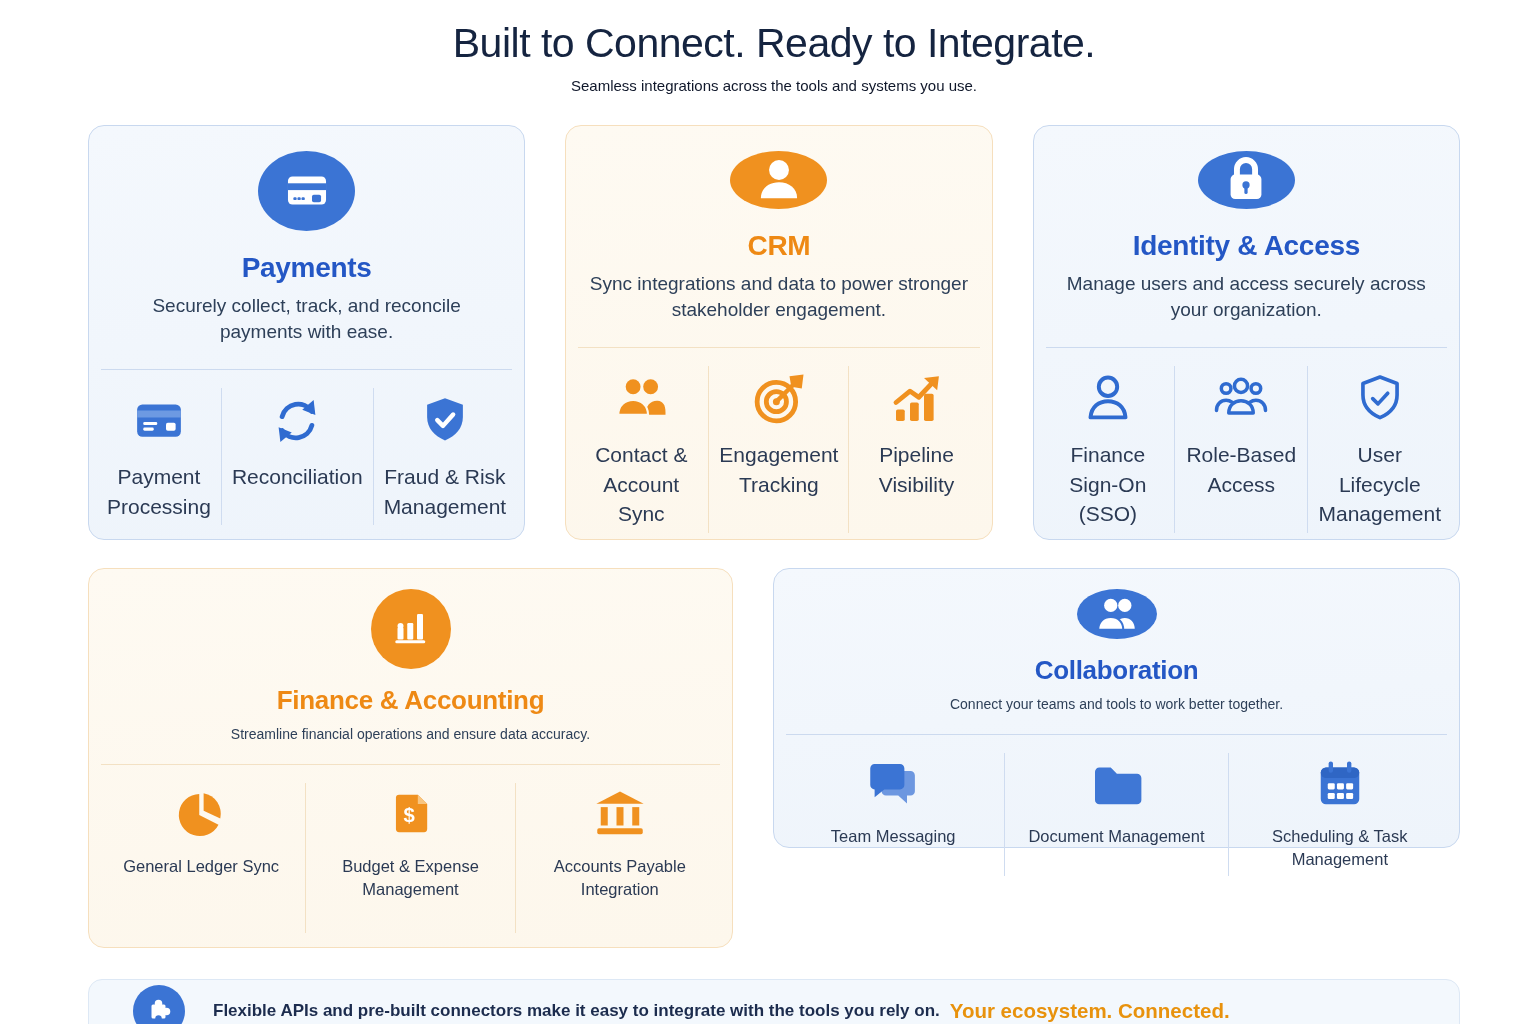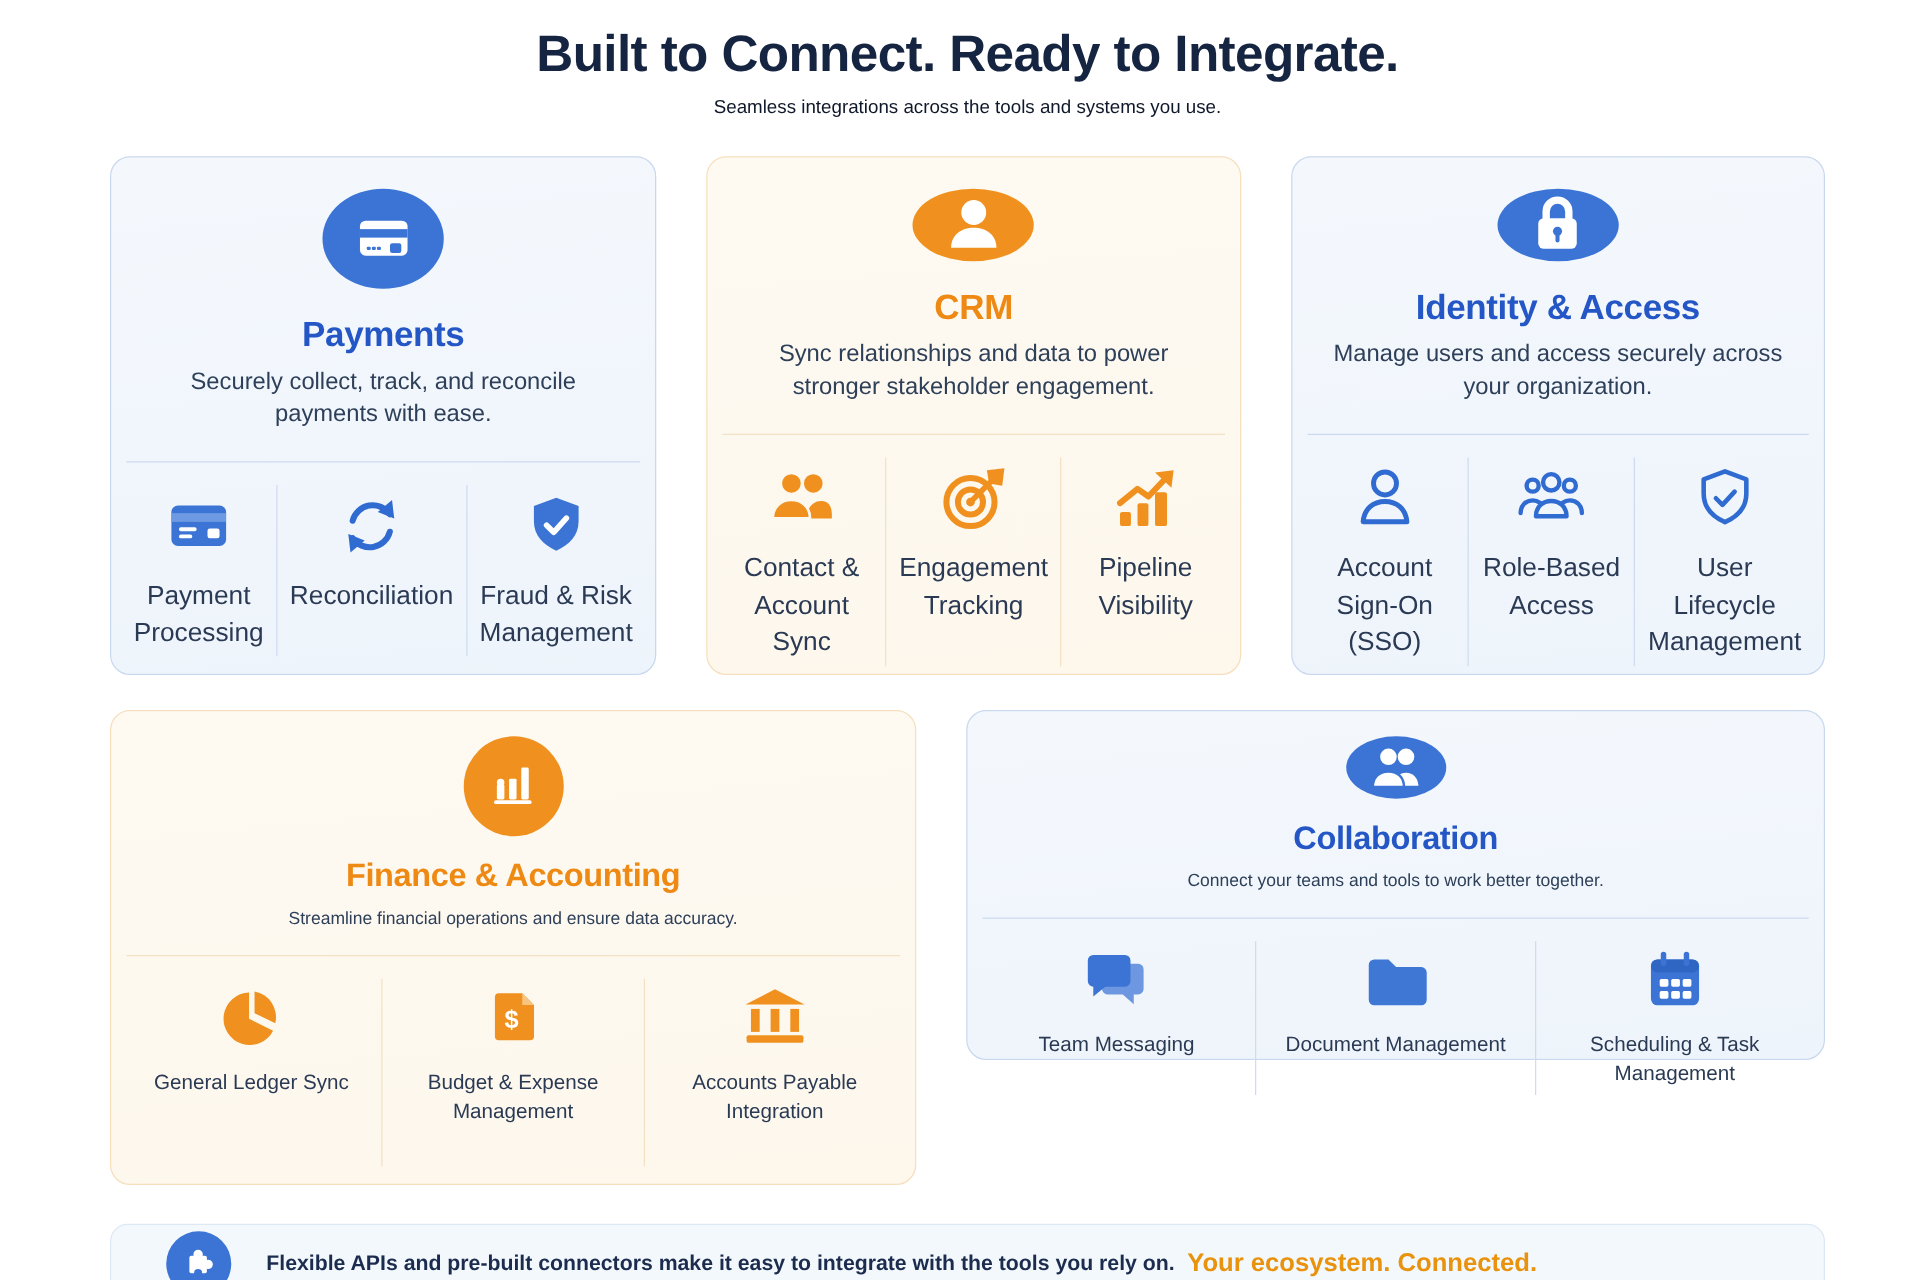--- a/index.html
+++ b/index.html
@@ -3,21 +3,21 @@
 <meta charset="utf-8">
 <style>
   * { margin: 0; padding: 0; box-sizing: border-box; }
   html, body { width: 1536px; background: #ffffff; font-family: "Liberation Sans", "DejaVu Sans", sans-serif; }
   body { height: 1024px; overflow: hidden; }
 
   .page { width: 1536px; height: 1024px; padding: 0 76px 0 88px; }
 
   
   .header { text-align: center; padding-top: 20px; }
-  .page-title { font-size: 41px; font-weight: 700; color: #152440; letter-spacing: -0.5px; }
+  .page-title { font-size: 41px; font-weight: 400; color: #152440; letter-spacing: -0.5px; }
   .page-subtitle { margin-top: 10px; font-size: 15px; color: #0f172a; font-weight: 400; }
 
   
   .row { display: flex; gap: 40px; }
   .row-1 { margin-top: 31px; }
   .row-2 { margin-top: 28px; }
 
   
   .card { border-radius: 16px; border: 1.5px solid; text-align: center; display: flex; flex-direction: column; }
   .card.theme-blue   { background: linear-gradient(175deg, #f4f8fd 0%, #eef4fb 100%); border-color: #c8d8ef; }
@@ -130,21 +130,21 @@
     </div>
 
     <div class="card theme-orange">
       <div class="card-circle circle-orange">
         <svg width="58" height="58" viewBox="0 0 64 64">
           <circle cx="32" cy="21" r="11" fill="#ffffff"></circle>
           <path d="M12 52 c0-11 9-17.5 20-17.5 S52 41 52 52 Z" fill="#ffffff"></path>
         </svg>
       </div>
       <div class="card-title title-orange">CRM</div>
-      <div class="card-desc">Sync relationships and data to power stronger stakeholder engagement.</div>
+      <div class="card-desc">Sync integrations and data to power stronger stakeholder engagement.</div>
       <div class="card-divider"></div>
       <div class="sub-items">
         <div class="sub-item">
           <div class="sub-icon">
             <svg width="58" height="56" viewBox="0 0 64 64">
               <circle cx="23" cy="18" r="8.5" fill="#f0911f"></circle>
               <circle cx="43" cy="18" r="8.5" fill="#f0911f"></circle>
               <path d="M37 50 c0-10 6-16.5 14-16 6 .4 9 5 9 13 v3 Z" fill="#f0911f"></path>
               <path d="M6 50 c0-11 8-17 17-17 s17 6 17 17 Z" fill="#f0911f" stroke="#fdf8ee" stroke-width="2.5"></path>
             </svg>
@@ -191,21 +191,21 @@
       <div class="card-desc">Manage users and access securely across your organization.</div>
       <div class="card-divider"></div>
       <div class="sub-items">
         <div class="sub-item">
           <div class="sub-icon">
             <svg width="56" height="56" viewBox="0 0 64 64">
               <circle cx="32" cy="18" r="10.5" fill="none" stroke="#2f6bd0" stroke-width="4.5"></circle>
               <path d="M12 53 c1-12 9.5-18.5 20-18.5 S51 41 52 53 Z" fill="none" stroke="#2f6bd0" stroke-width="4.5" stroke-linejoin="round"></path>
             </svg>
           </div>
-          <div class="sub-label">Account Sign-On (SSO)</div>
+          <div class="sub-label">Finance Sign-On (SSO)</div>
         </div>
         <div class="sub-item">
           <div class="sub-icon">
             <svg width="60" height="56" viewBox="0 0 64 64">
               <circle cx="15" cy="20" r="5.5" fill="none" stroke="#2f6bd0" stroke-width="4"></circle>
               <circle cx="49" cy="20" r="5.5" fill="none" stroke="#2f6bd0" stroke-width="4"></circle>
               <circle cx="32" cy="17" r="7.5" fill="none" stroke="#2f6bd0" stroke-width="4"></circle>
               <path d="M4 45 c0-7 5-11.5 11-11.5 2.5 0 4.8 .8 6.6 2.2" fill="none" stroke="#2f6bd0" stroke-width="4" stroke-linecap="round"></path>
               <path d="M60 45 c0-7 -5-11.5 -11-11.5 -2.5 0 -4.8 .8 -6.6 2.2" fill="none" stroke="#2f6bd0" stroke-width="4" stroke-linecap="round"></path>
               <path d="M18 48 c0-9 6.5-14 14-14 s14 5 14 14 Z" fill="none" stroke="#2f6bd0" stroke-width="4" stroke-linejoin="round"></path>

